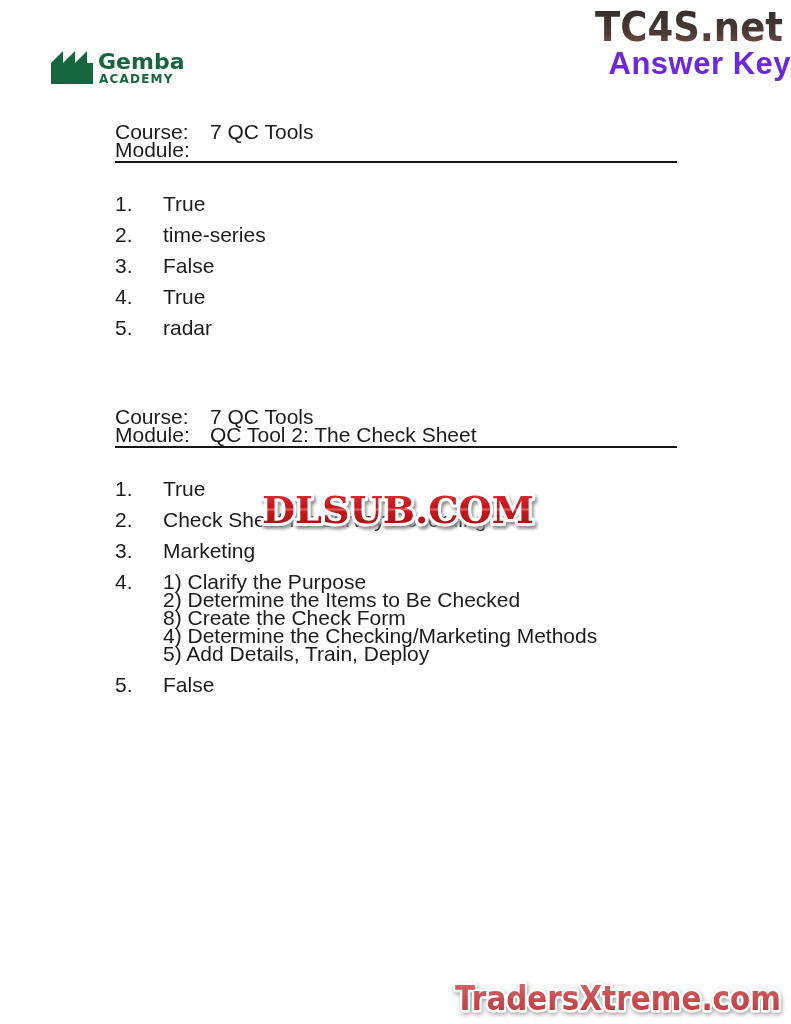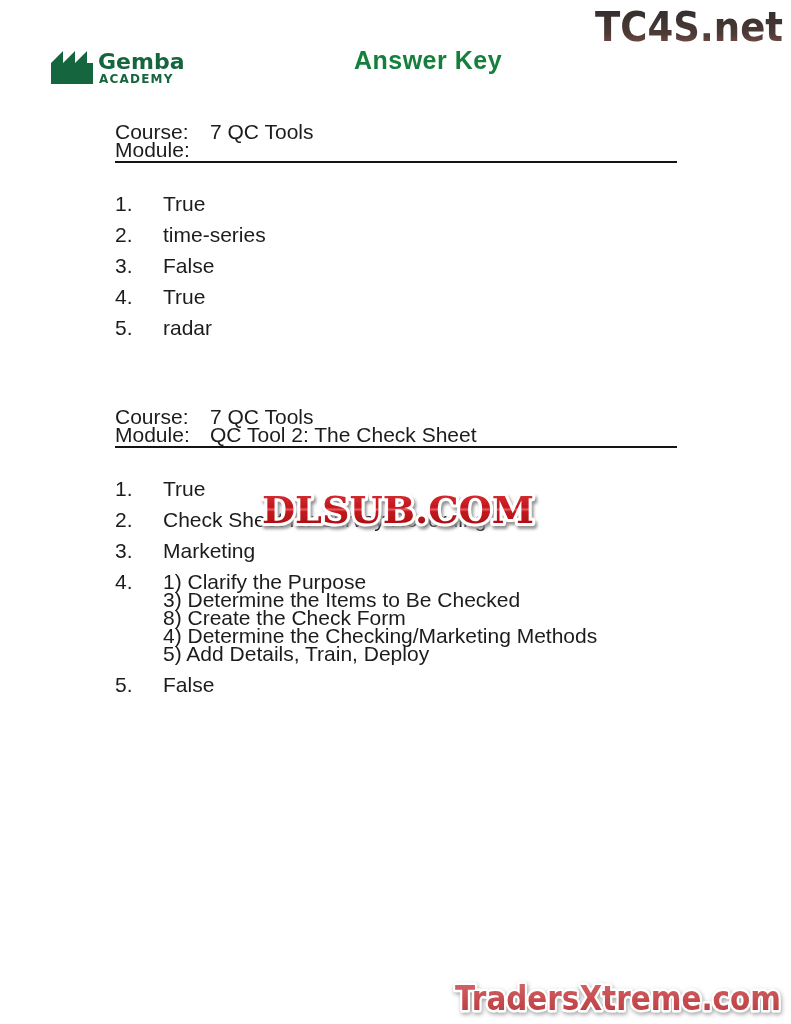--- a/index.html
+++ b/index.html
@@ -15,24 +15,24 @@
   
   .wm-top-right { position: absolute; top: 2px; right: 4px; }
 
   
   .logo { position: absolute; left: 50px; top: 46px; }
 
   
   .page-title {
     position: absolute;
     top: 46px; left: 65px; right: 0;
-    text-align: center;
-    font-size: 25px;
+    text-align: right;
+    font-size: 31px;
     font-weight: bold;
-    color: #15803d;
+    color: #6d28d9;
     letter-spacing: 0.5px;
   }
 
   
   .section { position: absolute; left: 115px; width: 562px; font-size: 21px; }
   .section-1 { top: 123px; }
   .section-2 { top: 408px; }
 
   .course-table { display: grid; grid-template-columns: 95px 1fr; line-height: 18px; }
   .rule { height: 2px; background: #141414; margin-top: 2px; }
@@ -137,21 +137,21 @@
     <div class="answer">
       <div class="num">3.</div>
       <div class="body">
         <div class="line">Marketing</div>
       </div>
     </div>
     <div class="answer">
       <div class="num">4.</div>
       <div class="body">
         <div class="line">1) Clarify the Purpose</div>
-        <div class="line">3) Determine the Items to Be Checked</div>
+        <div class="line">2) Determine the Items to Be Checked</div>
         <div class="line">8) Create the Check Form</div>
         <div class="line">4) Determine the Checking/Marketing Methods</div>
         <div class="line">5) Add Details, Train, Deploy</div>
       </div>
     </div>
     <div class="answer">
       <div class="num">5.</div>
       <div class="body">
         <div class="line">False</div>
       </div>

